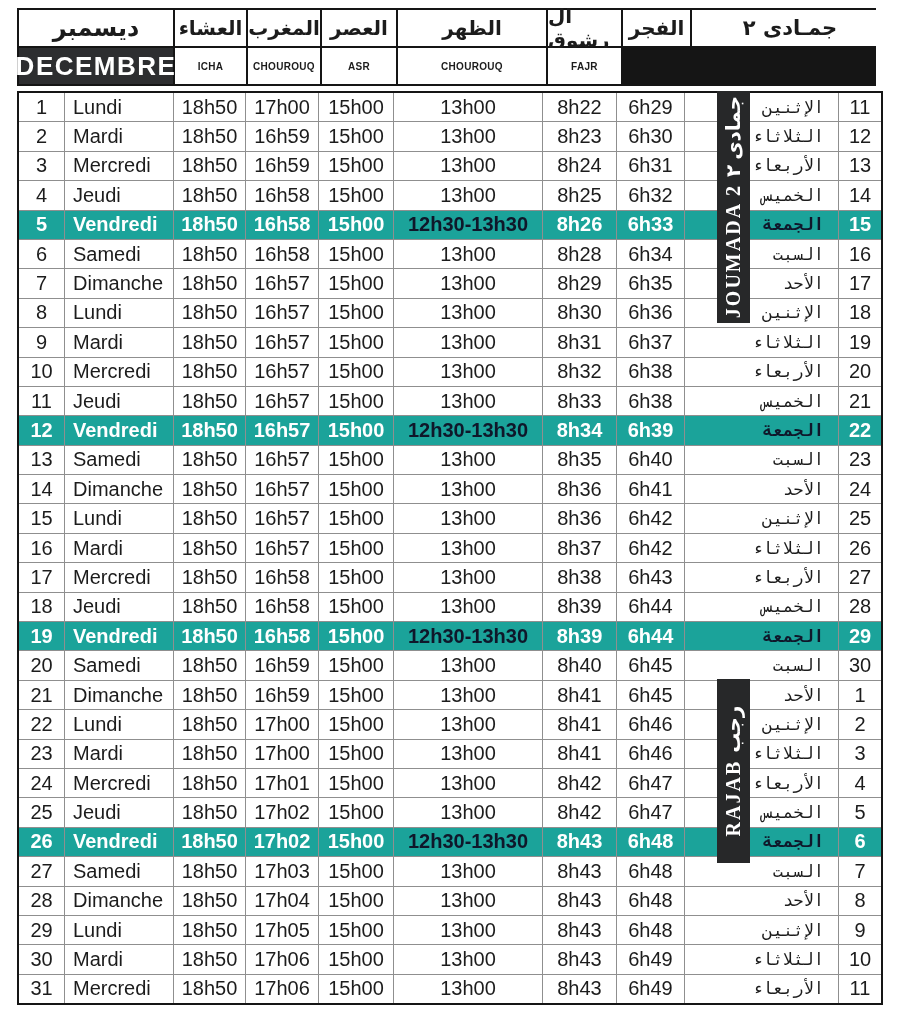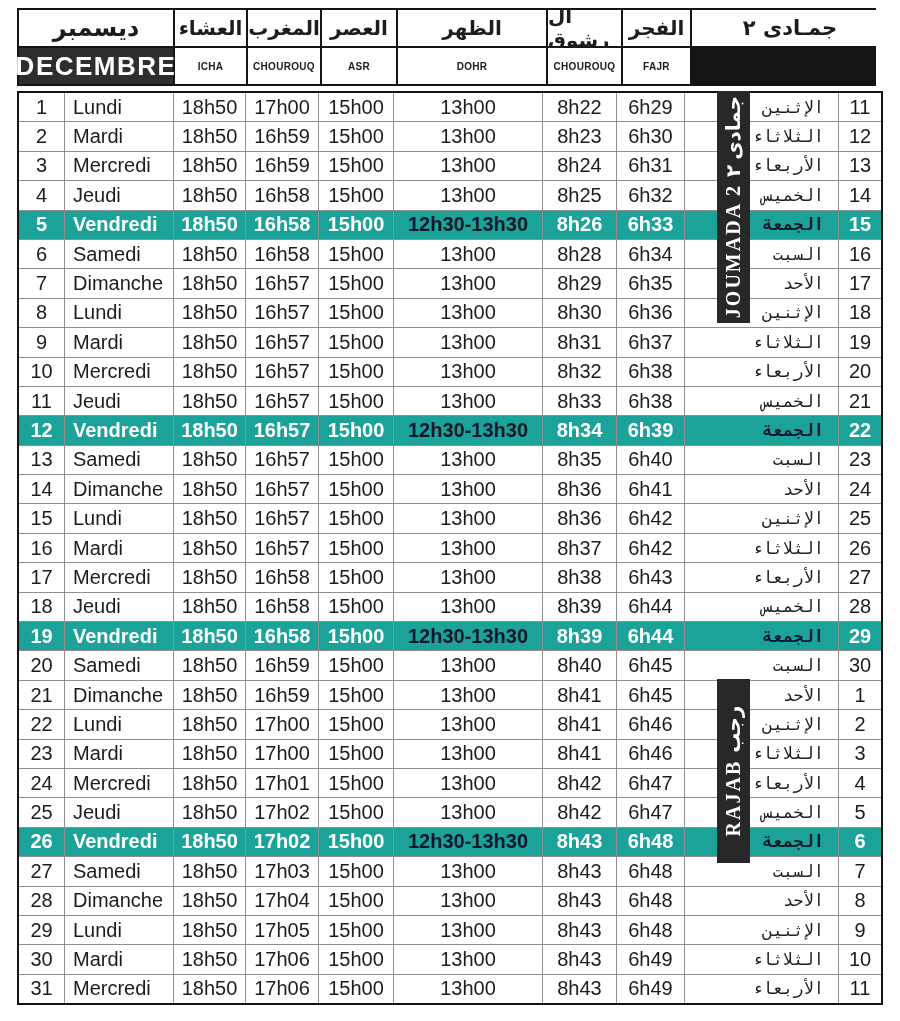--- a/index.html
+++ b/index.html
@@ -80,21 +80,20 @@
     <div class="hcell ar">العصر</div>
     <div class="hcell ar">الظهر</div>
     <div class="hcell ar">ال رشوق</div>
     <div class="hcell ar">الفجر</div>
     <div class="hcell ar hijri-month">جمـادى ٢</div>
 
     <div class="hcell month-fr">DECEMBRE</div>
     <div class="hcell latin-sub">ICHA</div>
     <div class="hcell latin-sub">CHOUROUQ</div>
     <div class="hcell latin-sub">ASR</div>
-    <div class="hcell latin-sub">DOHR</div>
     <div class="hcell latin-sub">CHOUROUQ</div>
     <div class="hcell latin-sub">FAJR</div>
   </div>
 
   <div class="body-wrap">
     <div class="body-grid" id="body-grid">
         <div class="cell c-day">1</div>
         <div class="cell c-name">Lundi</div>
         <div class="cell c-icha">18h50</div>
         <div class="cell c-maghreb">17h00</div>

